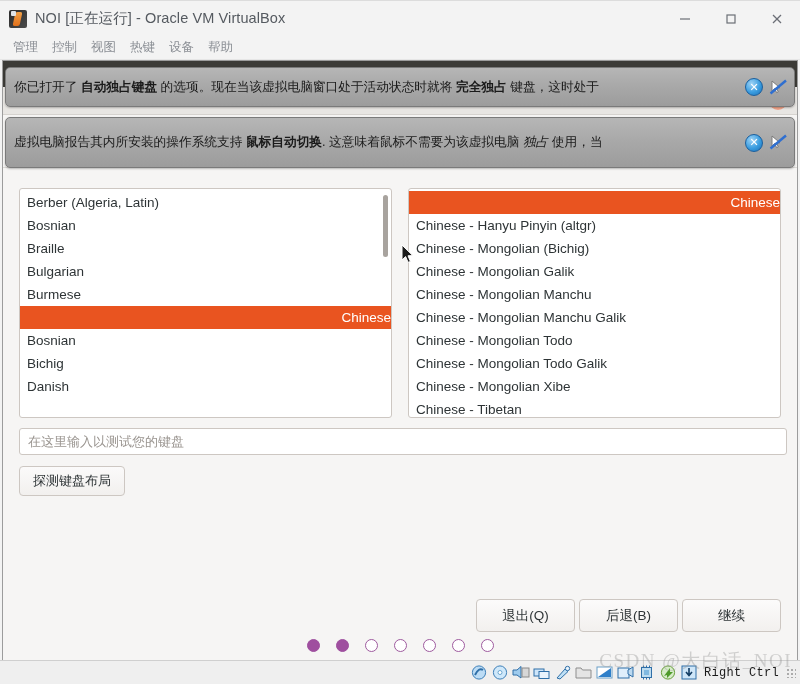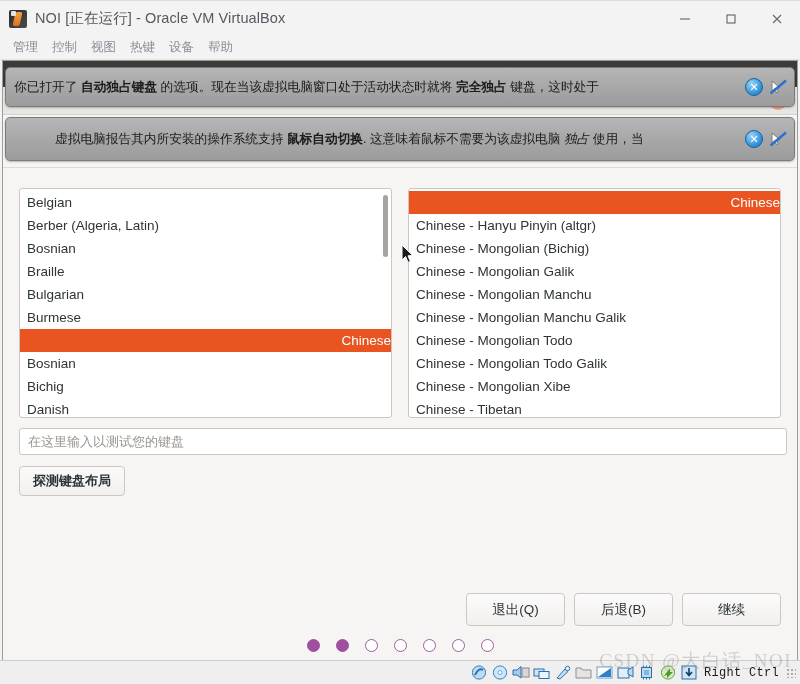--- a/index.html
+++ b/index.html
@@ -159,26 +159,26 @@
     display: flex; align-items: center;
     padding-left: 8px;
     font-size: 13px; color: #9a9590;
   }
   .detect-btn {
     margin-top: 11px;
     display:inline-flex; align-items:center; justify-content:center;
     height: 30px; padding: 0 13px;
     background: linear-gradient(180deg,#fbfafa 0%, #f2f0ee 100%);
     border: 1px solid #cdc7c2; border-radius: 4px;
-    font-size: 13px; color: #2e3436; font-weight: bold;
+    font-size: 13px; color: #2e3436; font-weight: normal;
   }
 
   .btn-row {
-    position: absolute; right: 16px; bottom: 34px;
-    display: flex; gap: 9px; justify-content: space-between;
+    position: absolute; right: 16px; bottom: 28px;
+    display: flex; gap: 4px; justify-content: space-between;
   }
   .wiz-btn {
     min-width: 99px; height: 33px;
     display:flex; align-items:center; justify-content:center;
     background: linear-gradient(180deg,#fcfbfb 0%, #f2f0ee 100%);
     border: 1px solid #cdc7c2; border-radius: 4px;
     font-size: 13.5px; color: #2e3436;
   }
 
   .dots {
@@ -319,21 +319,20 @@
 
       <div class="page-title">键盘布局</div>
 
       <div class="installer-body">
 
 
         <div class="lists-row">
 
           <div class="listbox">
             <div class="listbox-inner">
-              <div class="list-item">Belgian</div>
               <div class="list-item">Berber (Algeria, Latin)</div>
               <div class="list-item">Bosnian</div>
               <div class="list-item">Braille</div>
               <div class="list-item">Bulgarian</div>
               <div class="list-item">Burmese</div>
               <div class="list-item selected">Chinese</div>
               <div class="list-item">Bosnian</div>
               <div class="list-item">Bichig</div>
               <div class="list-item">Danish</div>
             </div>
@@ -393,21 +392,21 @@
         <div class="note-close">✕</div>
         <div class="note-mute">
           <svg width="19" height="17" viewBox="0 0 19 17">
             <path d="M3 2 L3 12 L5.6 9.6 L7.6 13.6 L9.3 12.8 L7.4 8.9 L11 8.8 Z" fill="#ffffff" stroke="#7a7a7a" stroke-width="1"></path>
             <line x1="1.5" y1="14.5" x2="17" y2="1.5" stroke="#2f6fd0" stroke-width="2.4"></line>
           </svg>
         </div>
       </div>
     </div>
 
-    <div class="vb-note" style="top:56px; height:44px;padding-left:41px;">
+    <div class="vb-note" style="top:56px; height:51px;">
       <div class="vb-note-text">
         <span>虚拟电脑报告其内所安装的操作系统支持 </span><b>鼠标自动切换</b><span>. 这意味着鼠标不需要为该虚拟电脑 </span><i>独占</i><span> 使用，当</span>
       </div>
       <div class="vb-note-actions">
         <div class="note-close">✕</div>
         <div class="note-mute">
           <svg width="19" height="17" viewBox="0 0 19 17">
             <path d="M3 2 L3 12 L5.6 9.6 L7.6 13.6 L9.3 12.8 L7.4 8.9 L11 8.8 Z" fill="#ffffff" stroke="#7a7a7a" stroke-width="1"></path>
             <line x1="1.5" y1="14.5" x2="17" y2="1.5" stroke="#2f6fd0" stroke-width="2.4"></line>
           </svg>

